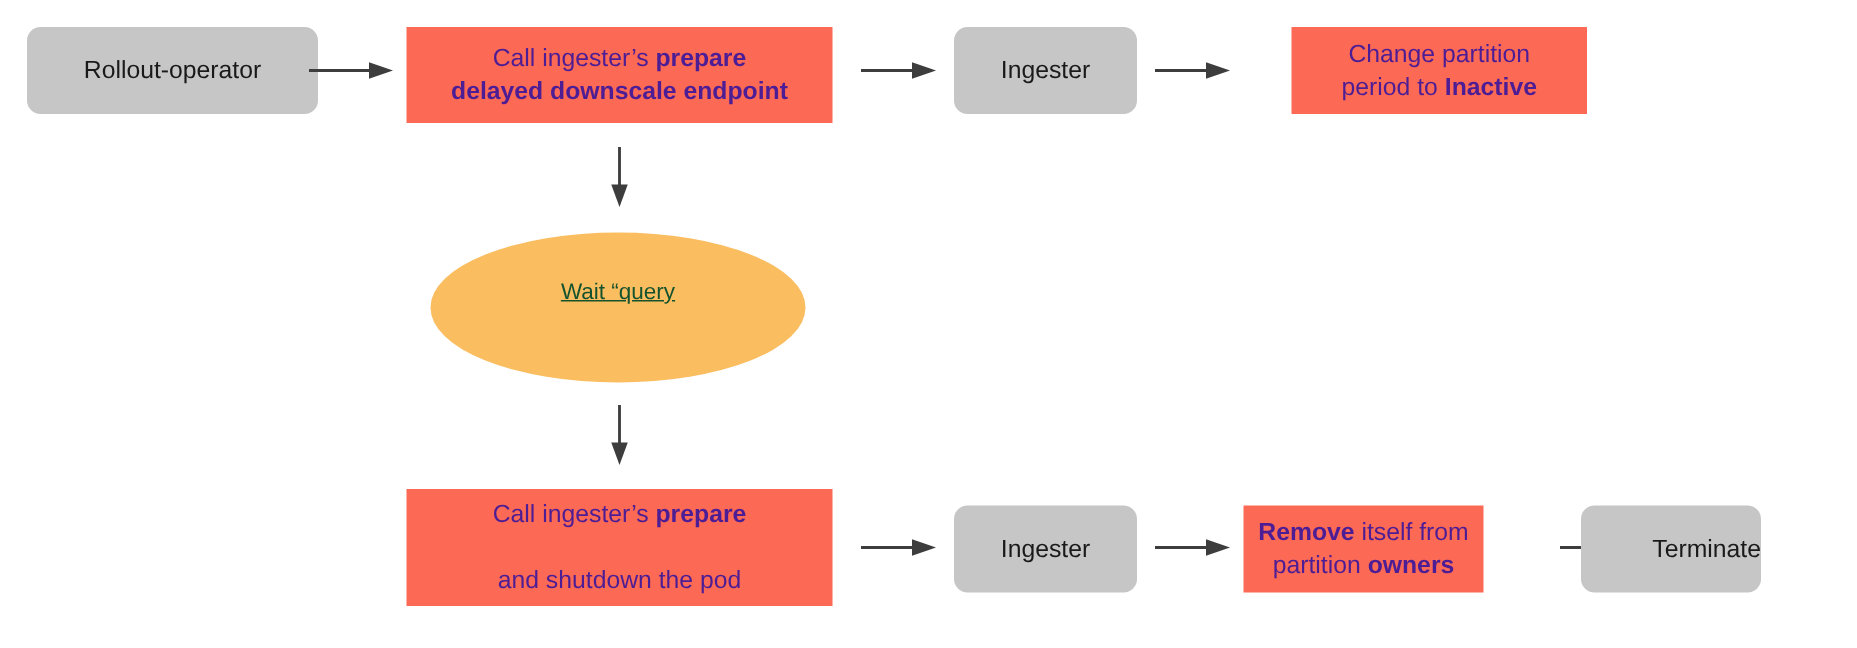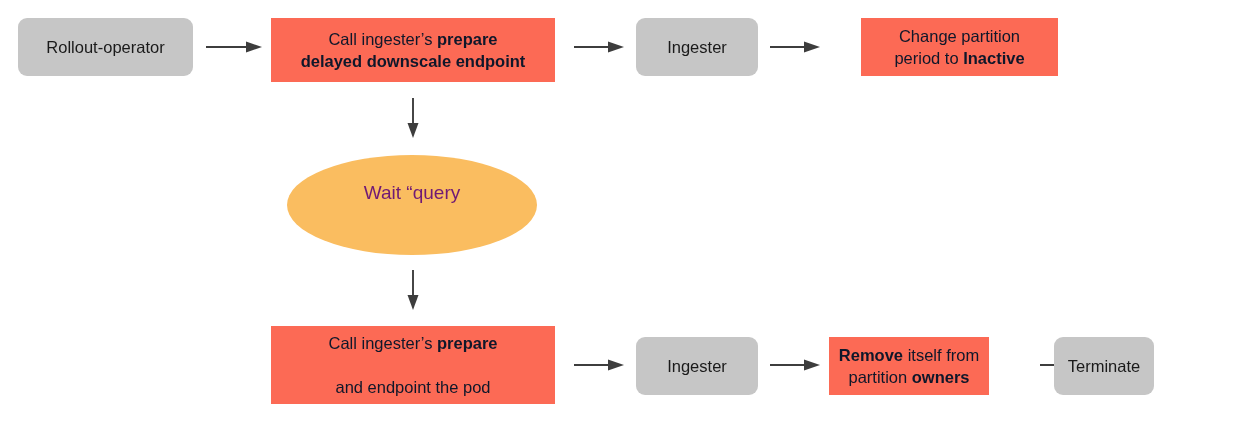--- a/index.html
+++ b/index.html
@@ -27,30 +27,31 @@
     line-height: 1.34;
   }
   .node-gray {
     background: #c6c6c6;
     border-radius: 9px;
     color: #1a1a1a;
     font-size: 16.5px;
   }
   .node-red {
     background: #fc6a55;
-    color: #0f172a;
+    color: #4c1d95;
     font-size: 16.5px;
     border-radius: 0;
     padding: 4px 8px;
   }
   .node-ellipse {
     background: #fabd60;
     border-radius: 50%;
-    color: #701a75;
-    font-size: 19px;
+    color: #14532d;
+    font-size: 15px;
+    text-decoration: underline;
   }
   .node-red b, .node-ellipse b { font-weight: 700; }
   .txt { display: block; }
   
   .arrow-h {
     position: absolute;
     height: 12px;
     display: block;
   }
   .arrow-v {
@@ -60,21 +61,21 @@
   }
   .arrow-h svg, .arrow-v svg { display: block; overflow: visible; }
   .astroke { stroke: #3d3d3d; stroke-width: 1.9; fill: none; }
   .ahead { fill: #3d3d3d; }
 </style>
 </head>
 <body>
 
 <div id="canvas">
 
-  <div class="node node-gray" style="left:18px; top:18px; width:175px; height:58px;">
+  <div class="node node-gray" style="left:18px; top:18px; width:194px; height:58px;">
     <span class="txt"><span>Rollout-operator</span></span>
   </div>
 
   <div class="arrow-h" style="left:206px; top:41px; width:56px;">
     <svg width="56" height="12" viewBox="0 0 56 12">
       <line class="astroke" x1="0" y1="6" x2="42" y2="6"></line>
       <polygon class="ahead" points="40,0.5 56,6 40,11.5"></polygon>
     </svg>
   </div>
 
@@ -116,21 +117,21 @@
   </div>
 
   <div class="arrow-v" style="left:407px; top:270px; width:12px; height:40px;">
     <svg width="12" height="40" viewBox="0 0 12 40">
       <line class="astroke" x1="6" y1="0" x2="6" y2="27"></line>
       <polygon class="ahead" points="0.5,25 11.5,25 6,40"></polygon>
     </svg>
   </div>
 
   <div class="node node-red" style="left:271px; top:326px; width:284px; height:78px;">
-    <span class="txt"><span>Call ingester’s </span><b>prepare</b><br><br><span>and endpoint the pod</span></span>
+    <span class="txt"><span>Call ingester’s </span><b>prepare</b><br><br><span>and shutdown the pod</span></span>
   </div>
 
   <div class="arrow-h" style="left:574px; top:359px; width:50px;">
     <svg width="50" height="12" viewBox="0 0 50 12">
       <line class="astroke" x1="0" y1="6" x2="36" y2="6"></line>
       <polygon class="ahead" points="34,0.5 50,6 34,11.5"></polygon>
     </svg>
   </div>
 
   <div class="node node-gray" style="left:636px; top:337px; width:122px; height:58px;">
@@ -148,17 +149,17 @@
     <span class="txt"><b>Remove</b><span> itself from</span><br><span>partition </span><b>owners</b></span>
   </div>
 
   <div class="arrow-h" style="left:1040px; top:359px; width:48px;">
     <svg width="48" height="12" viewBox="0 0 48 12">
       <line class="astroke" x1="0" y1="6" x2="34" y2="6"></line>
       <polygon class="ahead" points="32,0.5 48,6 32,11.5"></polygon>
     </svg>
   </div>
 
-  <div class="node node-gray" style="left:1054px; top:337px; width:100px; height:58px;">
+  <div class="node node-gray" style="left:1054px; top:337px; width:120px; height:58px;justify-content:flex-end;">
     <span class="txt"><span>Terminate</span></span>
   </div>
 
 </div>
 
 </body></html>

